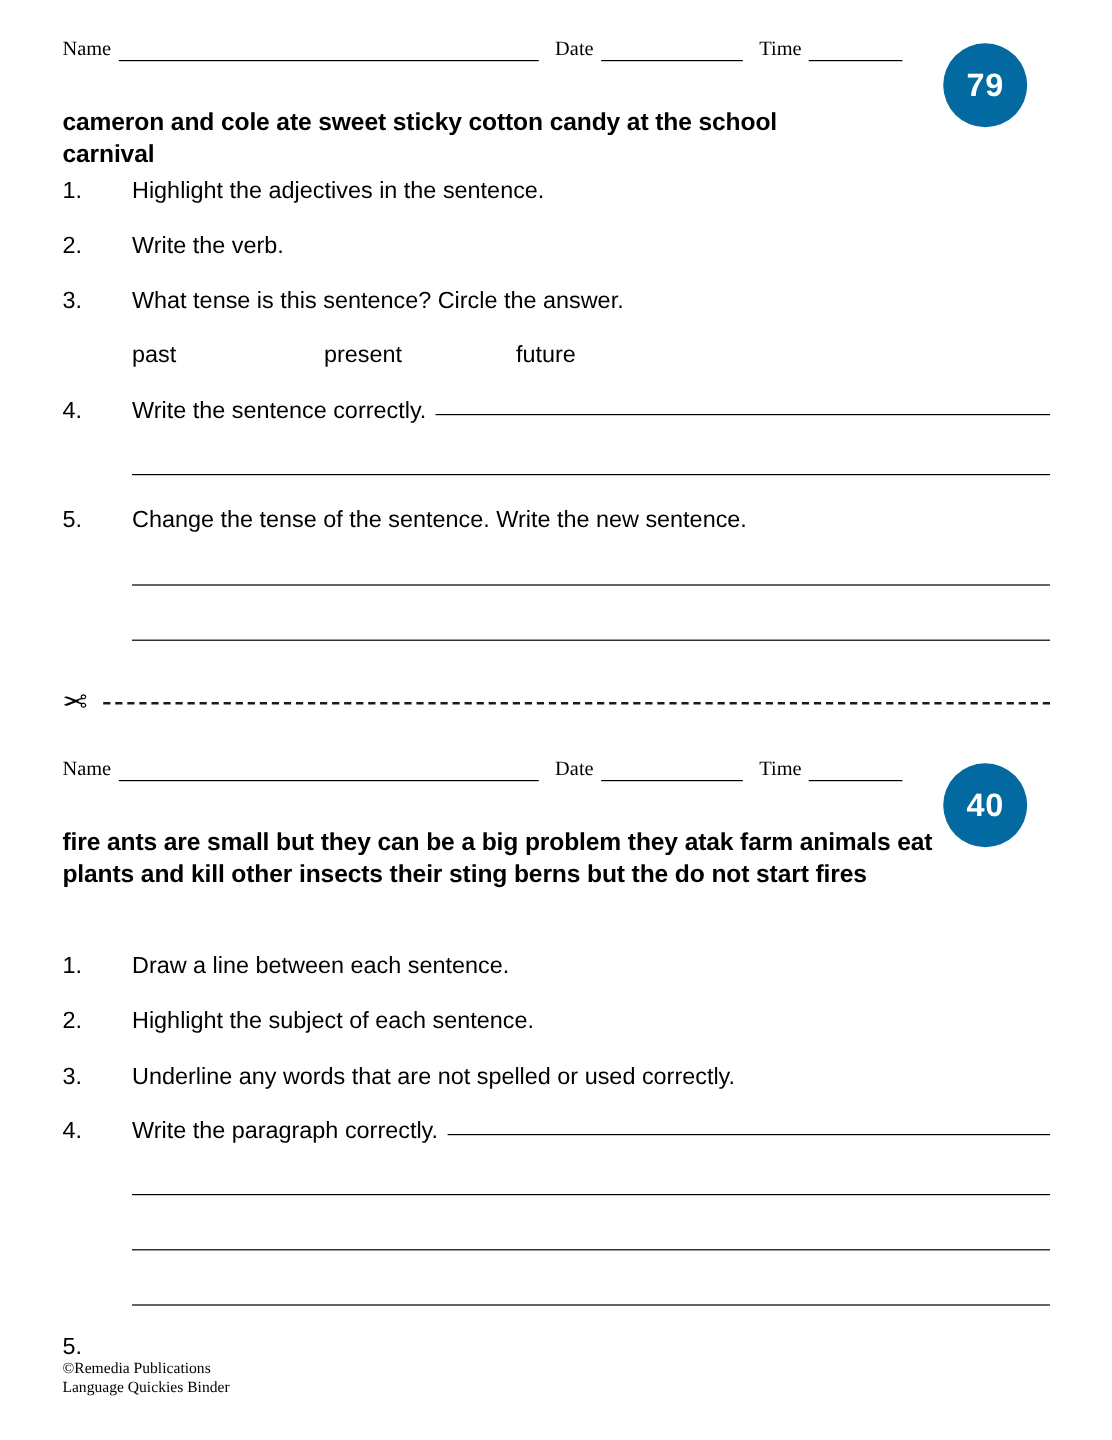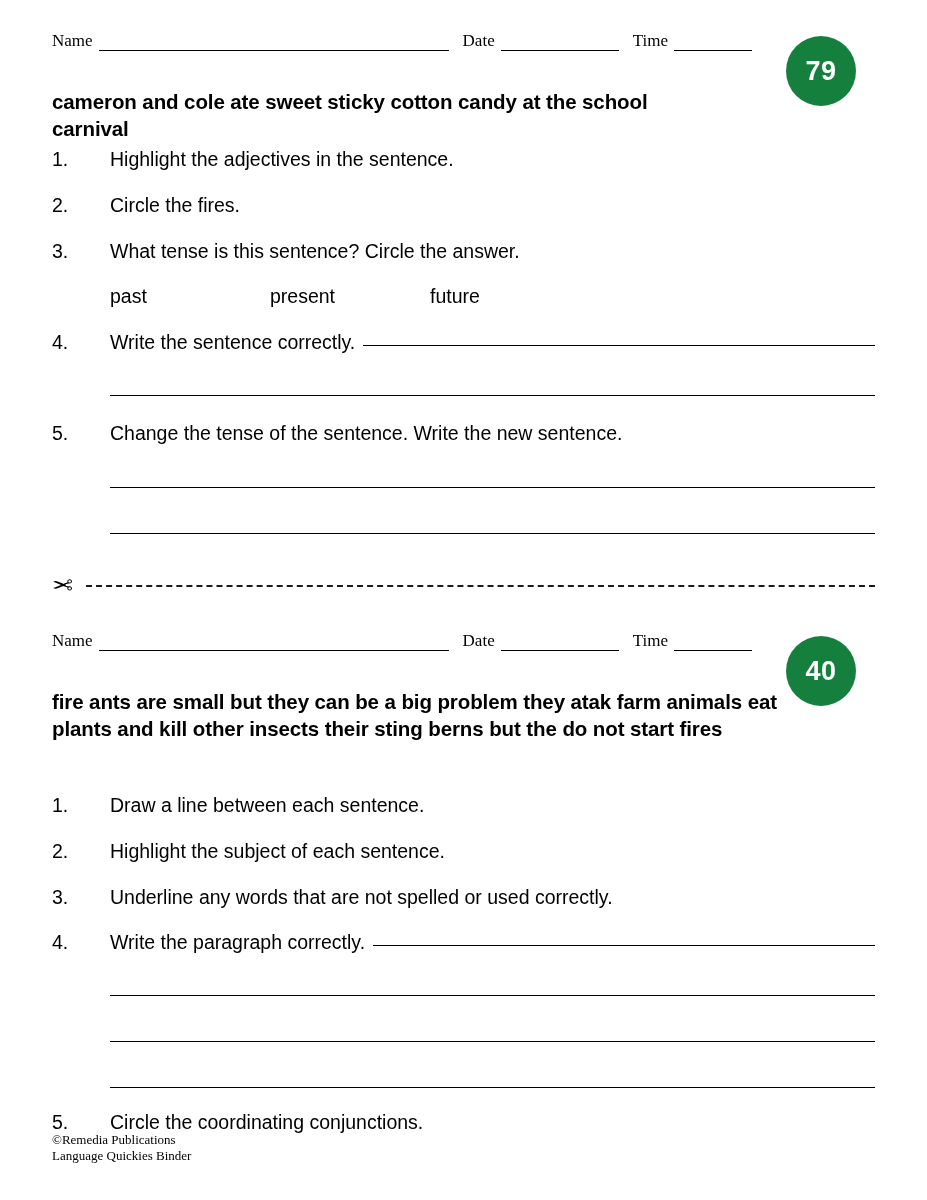--- a/index.html
+++ b/index.html
@@ -43,21 +43,21 @@
   .rule-name { width: 350px; }
   .rule-date { width: 118px; }
   .rule-time { width: 78px; margin-right: 0; }
 
   
   .badge {
     position: absolute;
     width: 70px;
     height: 70px;
     border-radius: 50%;
-    background: #15803d;
+    background: #0369a1;
     color: #ffffff;
     font-family: "Liberation Sans", sans-serif;
     font-weight: bold;
     font-size: 27px;
     display: flex;
     align-items: center;
     justify-content: center;
     letter-spacing: 0.5px;
   }
 
@@ -169,21 +169,21 @@
 
   <div class="prompt" style="top:88px;">cameron and cole ate sweet sticky cotton candy at the school carnival</div>
 
   <div class="item" style="top:148px;">
     <span class="num">1.</span>
     <span class="txt">Highlight the adjectives in the sentence.</span>
   </div>
 
   <div class="item" style="top:194px;">
     <span class="num">2.</span>
-    <span class="txt">Circle the fires.</span>
+    <span class="txt">Write the verb.</span>
   </div>
 
   <div class="item" style="top:240px;">
     <span class="num">3.</span>
     <span class="txt">What tense is this sentence? Circle the answer.</span>
   </div>
 
   <div class="tense" style="top:285px;">
     <span class="t1">past</span>
     <span class="t2">present</span>
@@ -241,21 +241,20 @@
     <span class="num">4.</span>
     <span class="txt">Write the paragraph correctly.</span>
     <span class="inline-rule"></span>
   </div>
   <div class="ansline" style="top:995px;"></div>
   <div class="ansline" style="top:1041px;"></div>
   <div class="ansline" style="top:1087px;"></div>
 
   <div class="item" style="top:1111px;">
     <span class="num">5.</span>
-    <span class="txt">Circle the coordinating conjunctions.</span>
   </div>
 
   <div class="footer">
     <span class="left">©Remedia Publications</span>
     <span class="right">Language Quickies Binder</span>
   </div>
 
 </div>
 
 </body></html>

